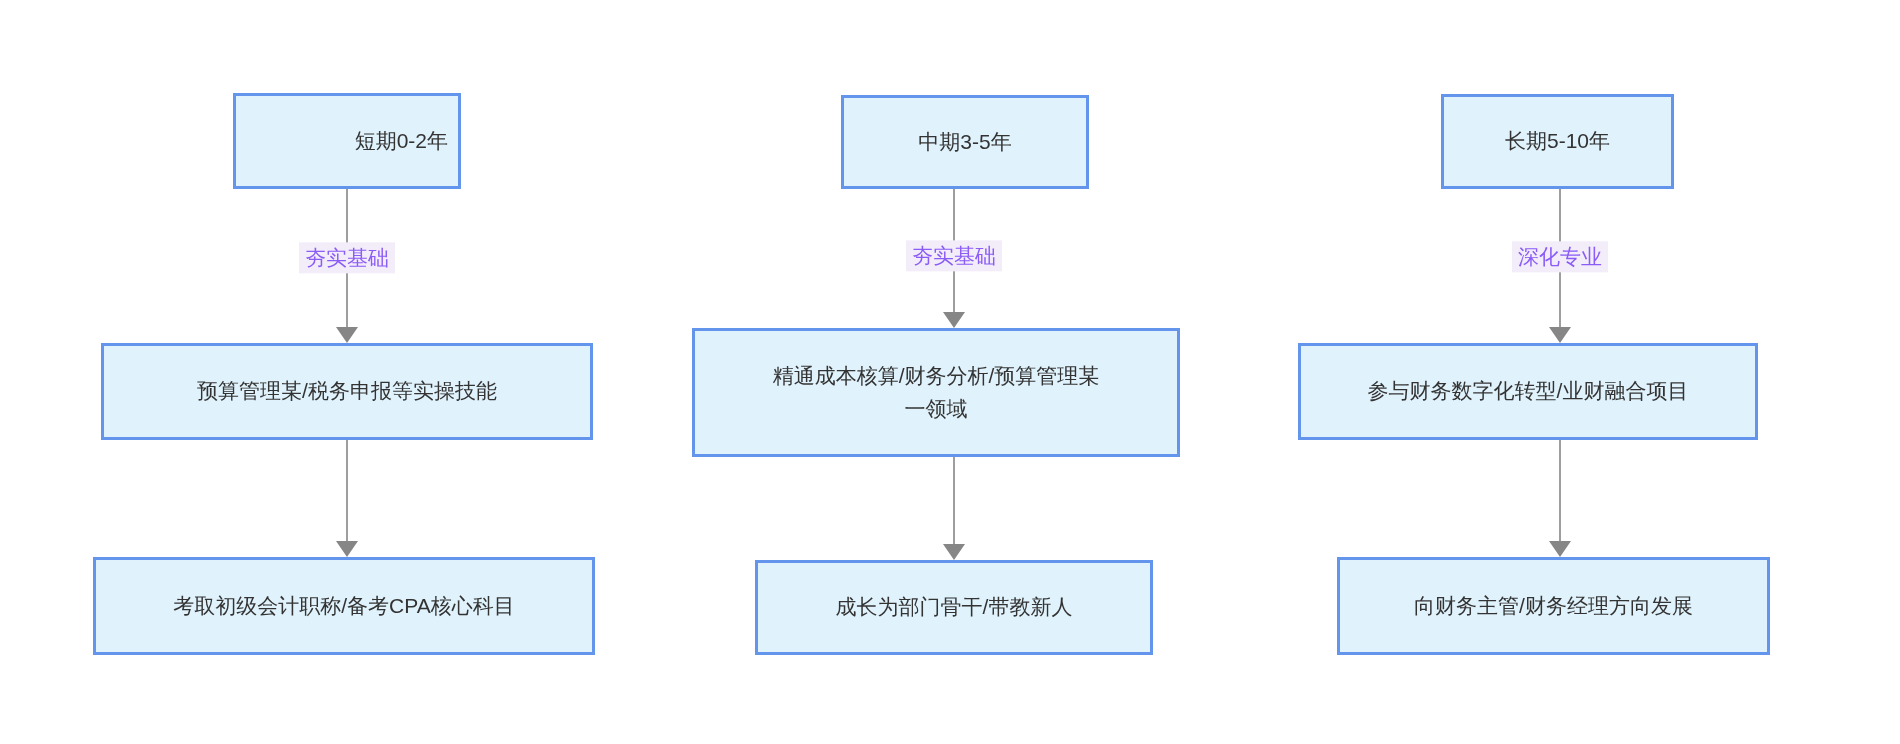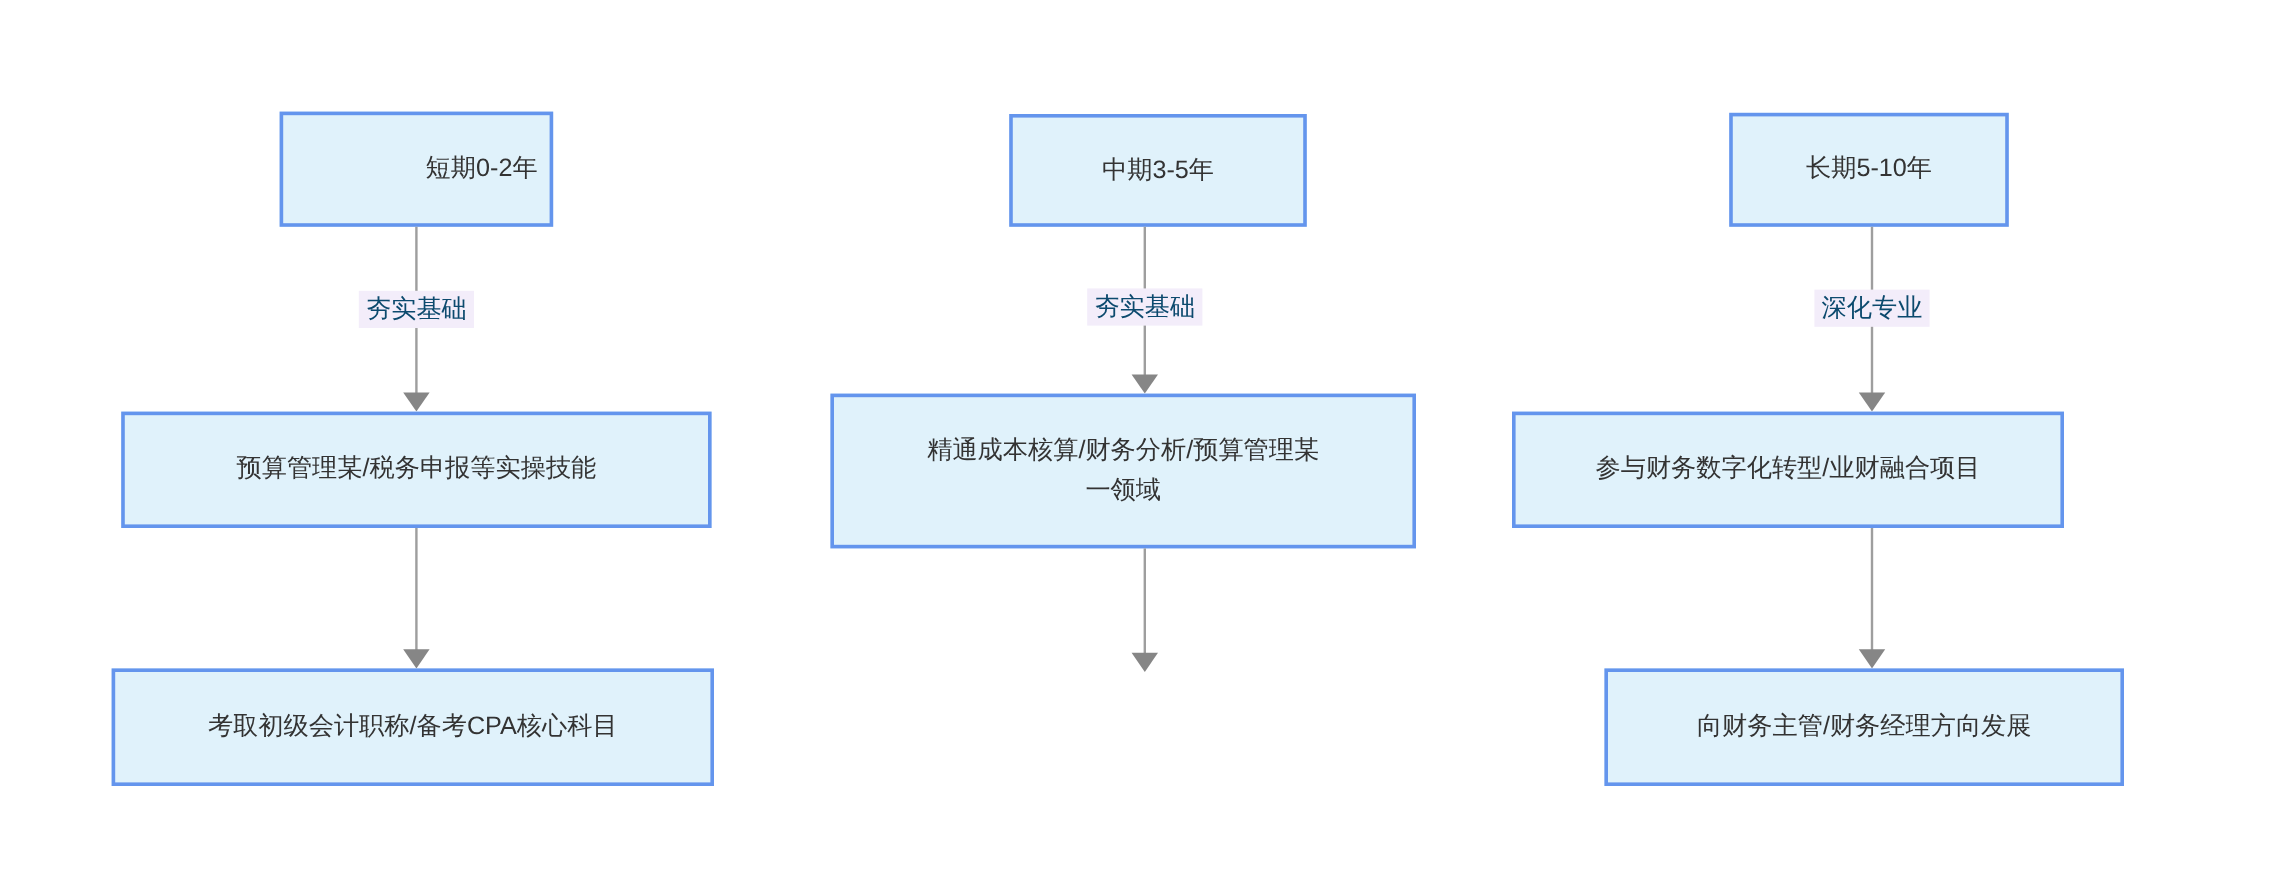--- a/index.html
+++ b/index.html
@@ -42,21 +42,21 @@
     width: 0;
     height: 0;
     border-left: 11px solid transparent;
     border-right: 11px solid transparent;
     border-top: 16px solid #868686;
   }
   .edge-label {
     position: absolute;
     transform: translate(-50%, -50%);
     background: #f3edfa;
-    color: #0c4a6e;
+    color: #8b5cf6;
     font-size: 21px;
     line-height: 1.3;
     padding: 2px 6px;
     white-space: nowrap;
   }
 </style>
 </head>
 <body>
 
 <div id="canvas">
@@ -89,30 +89,33 @@
   <div class="edge-label" style="left:954px; top:256px;">夯实基础</div>
 
   <div class="node" style="left:692px; top:328px; width:488px; height:129px;">
     <span>精通成本核算/财务分析/预算管理某
 一领域</span>
   </div>
 
   <div class="edge-line" style="left:953px; top:457px; height:89px;"></div>
   <div class="arrowhead" style="left:943px; top:544px;"></div>
 
+  <div class="node" style="left:755px; top:560px; width:398px; height:95px;">
+    <span>成长为部门骨干/带教新人</span>
+  </div>
 
   <div class="node" style="left:1441px; top:94px; width:233px; height:95px;">
     <span>长期5-10年</span>
   </div>
 
   <div class="edge-line" style="left:1559px; top:189px; height:140px;"></div>
   <div class="arrowhead" style="left:1549px; top:327px;"></div>
   <div class="edge-label" style="left:1560px; top:257px;">深化专业</div>
 
-  <div class="node" style="left:1260px; top:343px; width:460px; height:97px;">
+  <div class="node" style="left:1298px; top:343px; width:460px; height:97px;">
     <span>参与财务数字化转型/业财融合项目</span>
   </div>
 
   <div class="edge-line" style="left:1559px; top:440px; height:103px;"></div>
   <div class="arrowhead" style="left:1549px; top:541px;"></div>
 
   <div class="node" style="left:1337px; top:557px; width:433px; height:98px;">
     <span>向财务主管/财务经理方向发展</span>
   </div>
 

